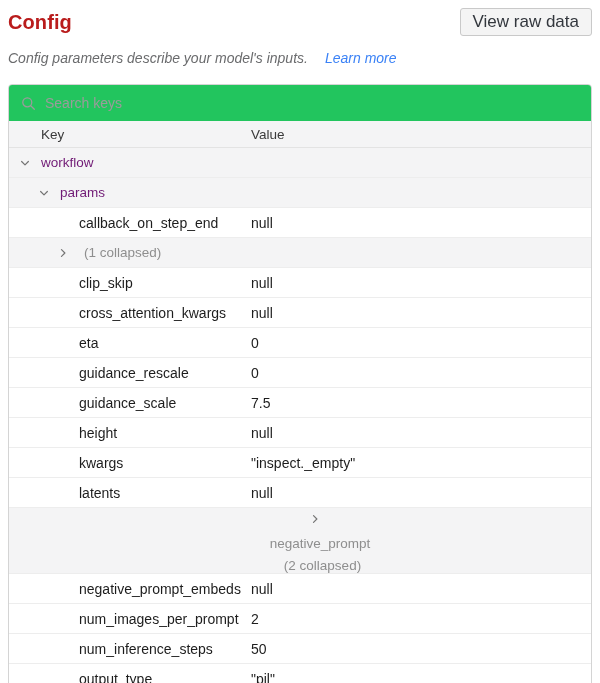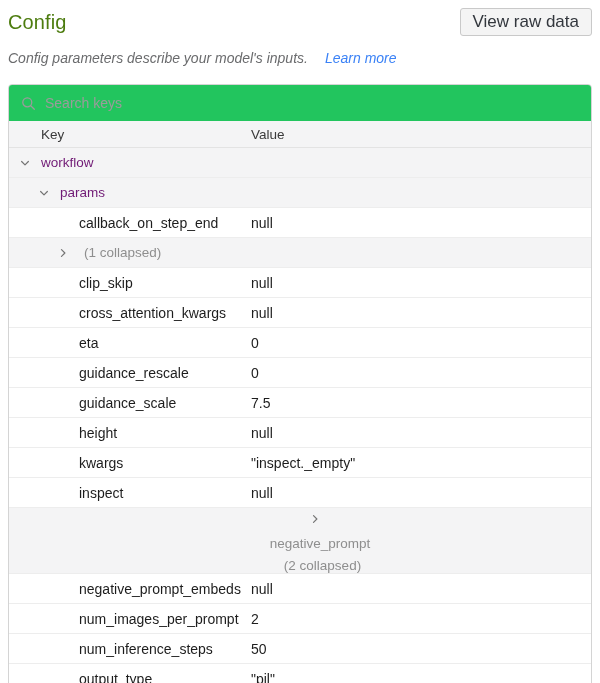--- a/index.html
+++ b/index.html
@@ -1,21 +1,21 @@
 <!DOCTYPE html>
 <html><head>
 <meta charset="utf-8">
 <style>
   * { margin:0; padding:0; box-sizing:border-box; }
   html,body { width:600px; height:683px; overflow:hidden; background:#fff;
     font-family:"Liberation Sans","DejaVu Sans",sans-serif; }
   .page { padding:8px; }
 
   .page-header { display:flex; justify-content:space-between; align-items:flex-start; margin-bottom:12px; }
-  .page-title { font-size:20px; font-weight:400; color:#4d7c0f; line-height:28px; letter-spacing:0.1px; }
+  .page-title { font-size:20px; font-weight:700; color:#b91c1c; line-height:28px; letter-spacing:0.1px; }
   .raw-btn { height:28px; padding:0 12px; font-size:17px; color:#33373d;
     background:#f4f4f4; border:1px solid #c9c9c9; border-radius:3px; cursor:pointer;
     font-family:"Liberation Sans","DejaVu Sans",sans-serif; }
 
   .subtitle { font-size:14px; font-style:italic; color:#6a6b6d; line-height:20px; margin-bottom:16px; }
   .learn-more { color:#3b82f6; text-decoration:none; cursor:pointer; margin-left:17px; }
 
   .panel { border:1px solid #d4d4d4; border-radius:4px; overflow:hidden; background:#fff; }
 
   .search-row { display:flex; align-items:center; height:36px; padding:0 12px; background:#22c55e; }
@@ -145,21 +145,21 @@
           <div class="value-cell">null</div>
         </div>
         <div class="row leaf">
           <div class="key-cell" style="padding-left: 70px;">
             <span class="key-text">kwargs</span>
           </div>
           <div class="value-cell">"inspect._empty"</div>
         </div>
         <div class="row leaf">
           <div class="key-cell" style="padding-left: 70px;">
-            <span class="key-text">inspect</span>
+            <span class="key-text">latents</span>
           </div>
           <div class="value-cell">null</div>
         </div>
         <div class="row collapsed">
           <div class="key-cell" style="padding-left: 48px; flex-direction: column;">
             <span class="chevron">
               <svg viewBox="0 0 16 16" width="12" height="12" fill="none" stroke="#757575" stroke-width="1.6" stroke-linecap="round" stroke-linejoin="round">
                 <path d="M6 3.5l4.5 4.5L6 12.5"></path>
               </svg>
             </span>

